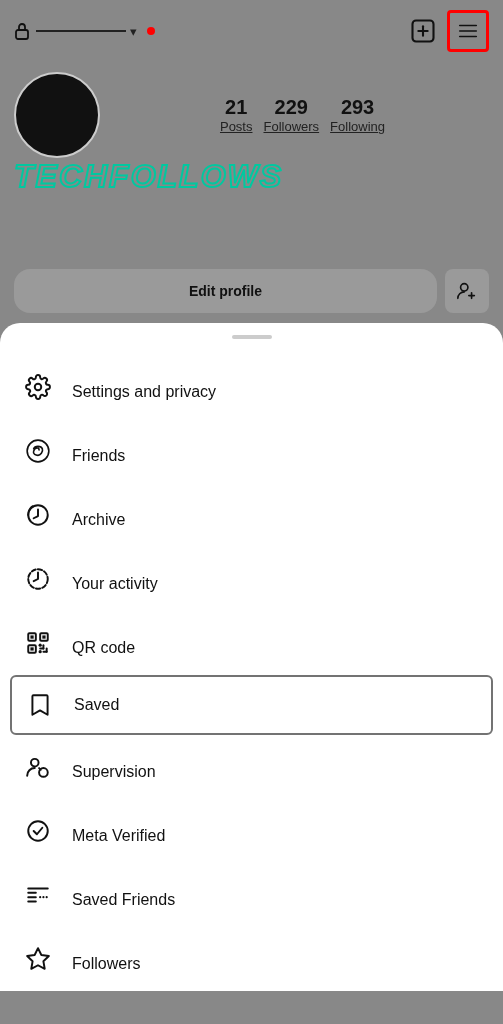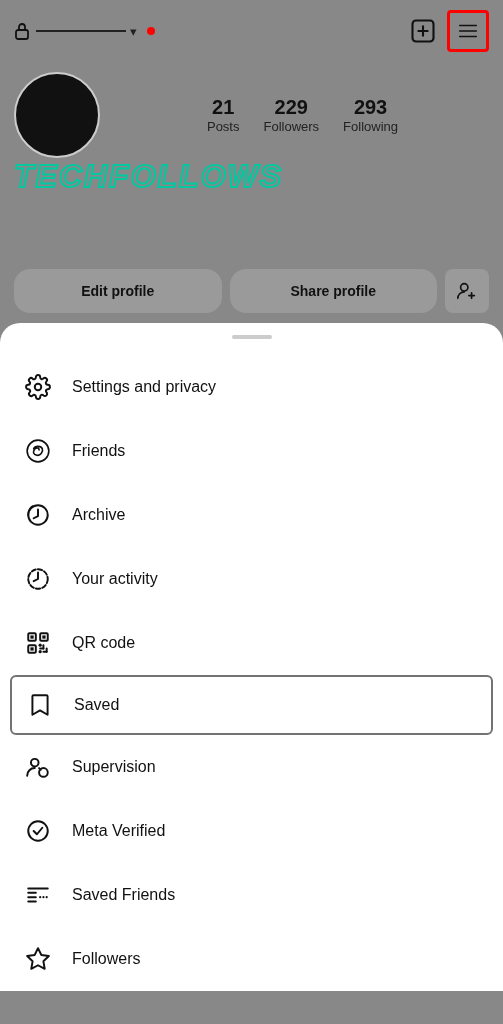--- a/index.html
+++ b/index.html
@@ -90,37 +90,38 @@
     .avatar {
       width: 86px;
       height: 86px;
       border-radius: 50%;
       background: #111;
       border: 2px solid #ccc;
       flex-shrink: 0;
     }
     .stats-row {
       display: flex;
-      gap: 24px;
+      gap: 11px;
       flex: 1;
       justify-content: center;
     }
     .stat-item {
       display: flex;
       flex-direction: column;
       align-items: center;
     }
     .stat-number {
       font-size: 20px;
       font-weight: 700;
       color: #111;
     }
     .stat-label {
       font-size: 13px;
       color: #222;
+      text-decoration: underline;
     }
 
     
     .username-display {
       font-size: 32px;
       font-weight: 900;
       color: transparent;
       -webkit-text-stroke: 2px #00c8a0;
       text-stroke: 2px #00c8a0;
       letter-spacing: 2px;
@@ -175,21 +176,21 @@
       width: 40px;
       height: 4px;
       background: #ccc;
       border-radius: 2px;
       margin: 0 auto 16px;
     }
 
     
     .menu-item {
       display: flex;
-      align-items: center;
+      align-items: flex-end;
       gap: 20px;
       padding: 18px 24px;
       cursor: pointer;
     }
     .menu-icon {
       width: 28px;
       height: 28px;
       display: flex;
       align-items: center;
       justify-content: center;
@@ -258,21 +259,20 @@
         <span class="stat-label">Following</span>
       </div>
     </div>
   </div>
   <div class="username-display">TECHFOLLOWS</div>
   <div class="bio-area"></div>
 </div>
 
 <div class="action-buttons">
   <button class="action-btn">Edit profile</button>
-  <button class="action-btn">Share profile</button>
   <div class="add-friend-btn">
     <svg viewBox="0 0 24 24" width="22" height="22">
       <circle cx="9" cy="8" r="4"></circle>
       <path d="M2 20c0-4 3.134-7 7-7"></path>
       <line x1="17" y1="14" x2="17" y2="20"></line>
       <line x1="14" y1="17" x2="20" y2="17"></line>
     </svg>
   </div>
 </div>
 

